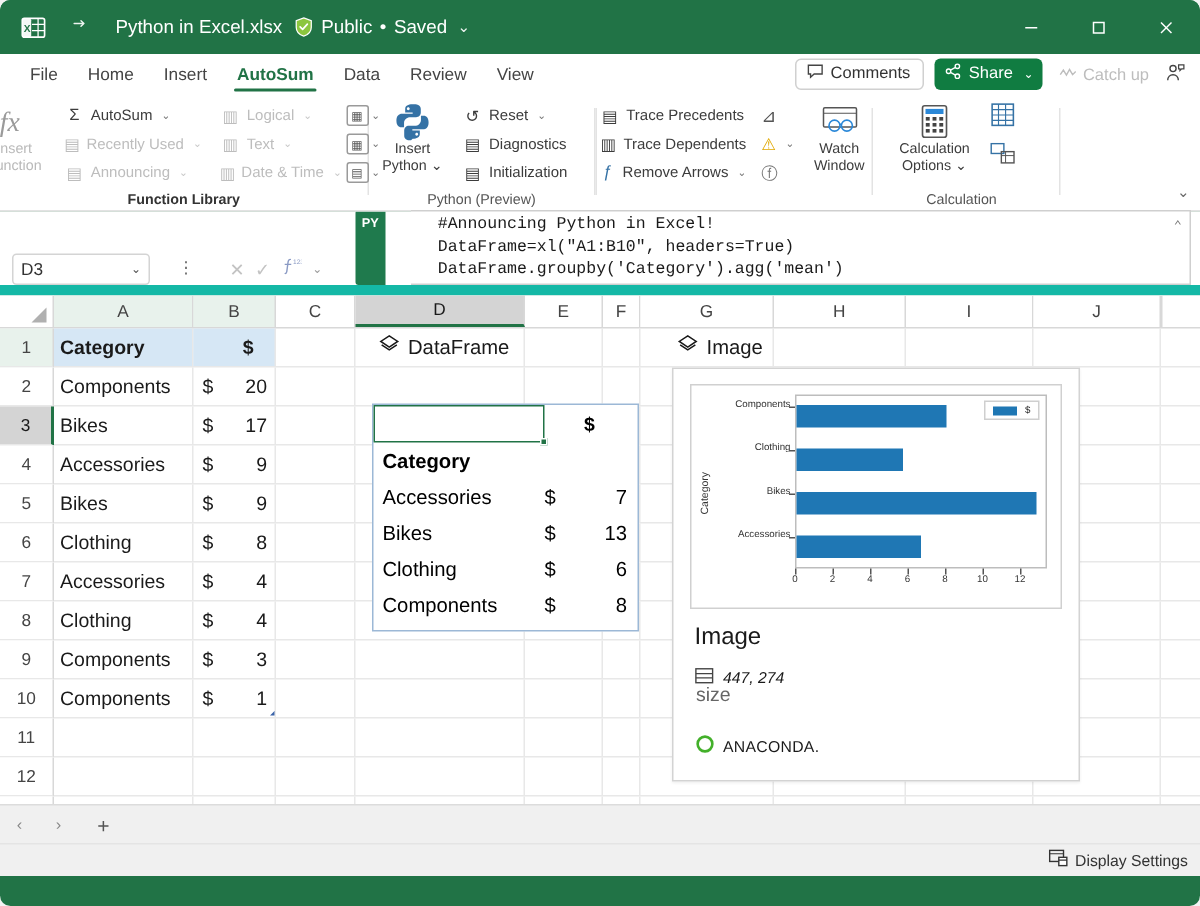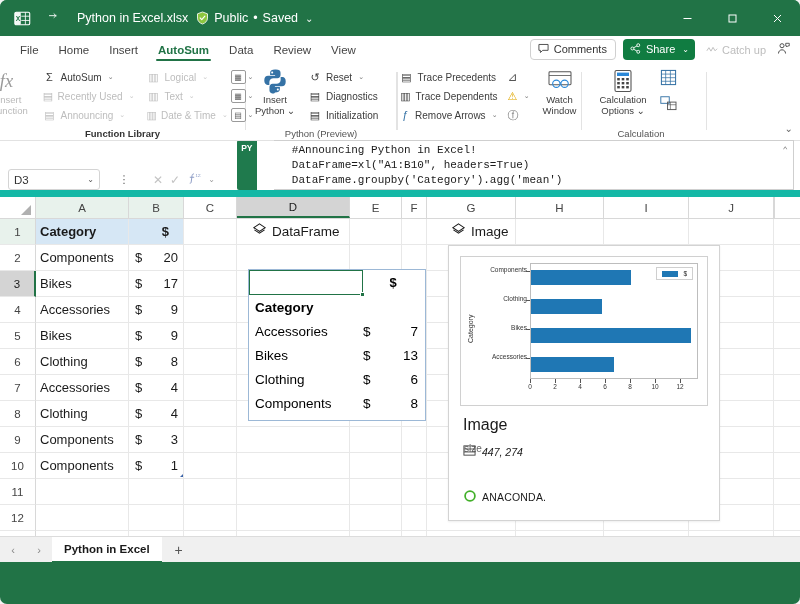--- a/index.html
+++ b/index.html
@@ -184,21 +184,21 @@
   .selbox { position:absolute; border:1.6px solid #217346; background:#fff; }
   .selbox .handle { position:absolute; right:-3px; bottom:-3px; width:5px; height:5px;
                     background:#217346; border:1px solid #fff; }
 
   .img-card {
     position:absolute; border:1px solid #d3d3d3; background:#fff;
     box-shadow:0 1px 2px rgba(0,0,0,.07);
   }
   .chart-frame { position:absolute; border:1px solid #d0d0d0; background:#fff; }
   .img-title { position:absolute; font-size:16px; color:#1a1a1a; }
-  .img-sizelbl { position:absolute; font-size:10px; color:#666; }
+  .img-sizelbl { position:absolute; font-size:13px; color:#666;margin-top:12px; }
   .img-sizeval { position:absolute; font-size:10.5px; color:#1a1a1a;
                  display:flex; align-items:center; gap:6px; }
   .anaconda { position:absolute; display:flex; align-items:center; gap:5px;
               font-size:10.5px; color:#1a1a1a; letter-spacing:.2px; }
 
   
   .chart-plot { position:absolute; border:1px solid #bdbdbd; background:#fff; }
   .bar { position:absolute; background:#1f77b4; }
   .ylab { position:absolute; font-size:6.5px; color:#333; text-align:right;
           white-space:nowrap; }
@@ -904,18 +904,30 @@
           </svg>
         </span>
         <span>ANACONDA.</span>
       </div>
     </div>
   </div>
 
   <div class="sheetbar">
     <div class="navbtn">‹</div>
     <div class="navbtn">›</div>
-    <div class="stab">Python in Excel</div>
     <div class="addsheet">+</div>
   </div>
 
+  <div class="statusbar">
+    <div class="dsett">
+      <span>
+        <svg width="13" height="12" viewBox="0 0 14 13">
+          <rect x="0.8" y="1" width="10" height="8" fill="none" stroke="#333" stroke-width="1"></rect>
+          <line x1="0.8" y1="3.4" x2="10.8" y2="3.4" stroke="#333" stroke-width="0.8"></line>
+          <rect x="7.4" y="6" width="5.8" height="6" fill="#fff" stroke="#333" stroke-width="1"></rect>
+          <line x1="7.4" y1="8" x2="13.2" y2="8" stroke="#333" stroke-width="0.8"></line>
+        </svg>
+      </span>
+      <span>Display Settings</span>
+    </div>
+  </div>
 
 </div>
 
 </body></html>

